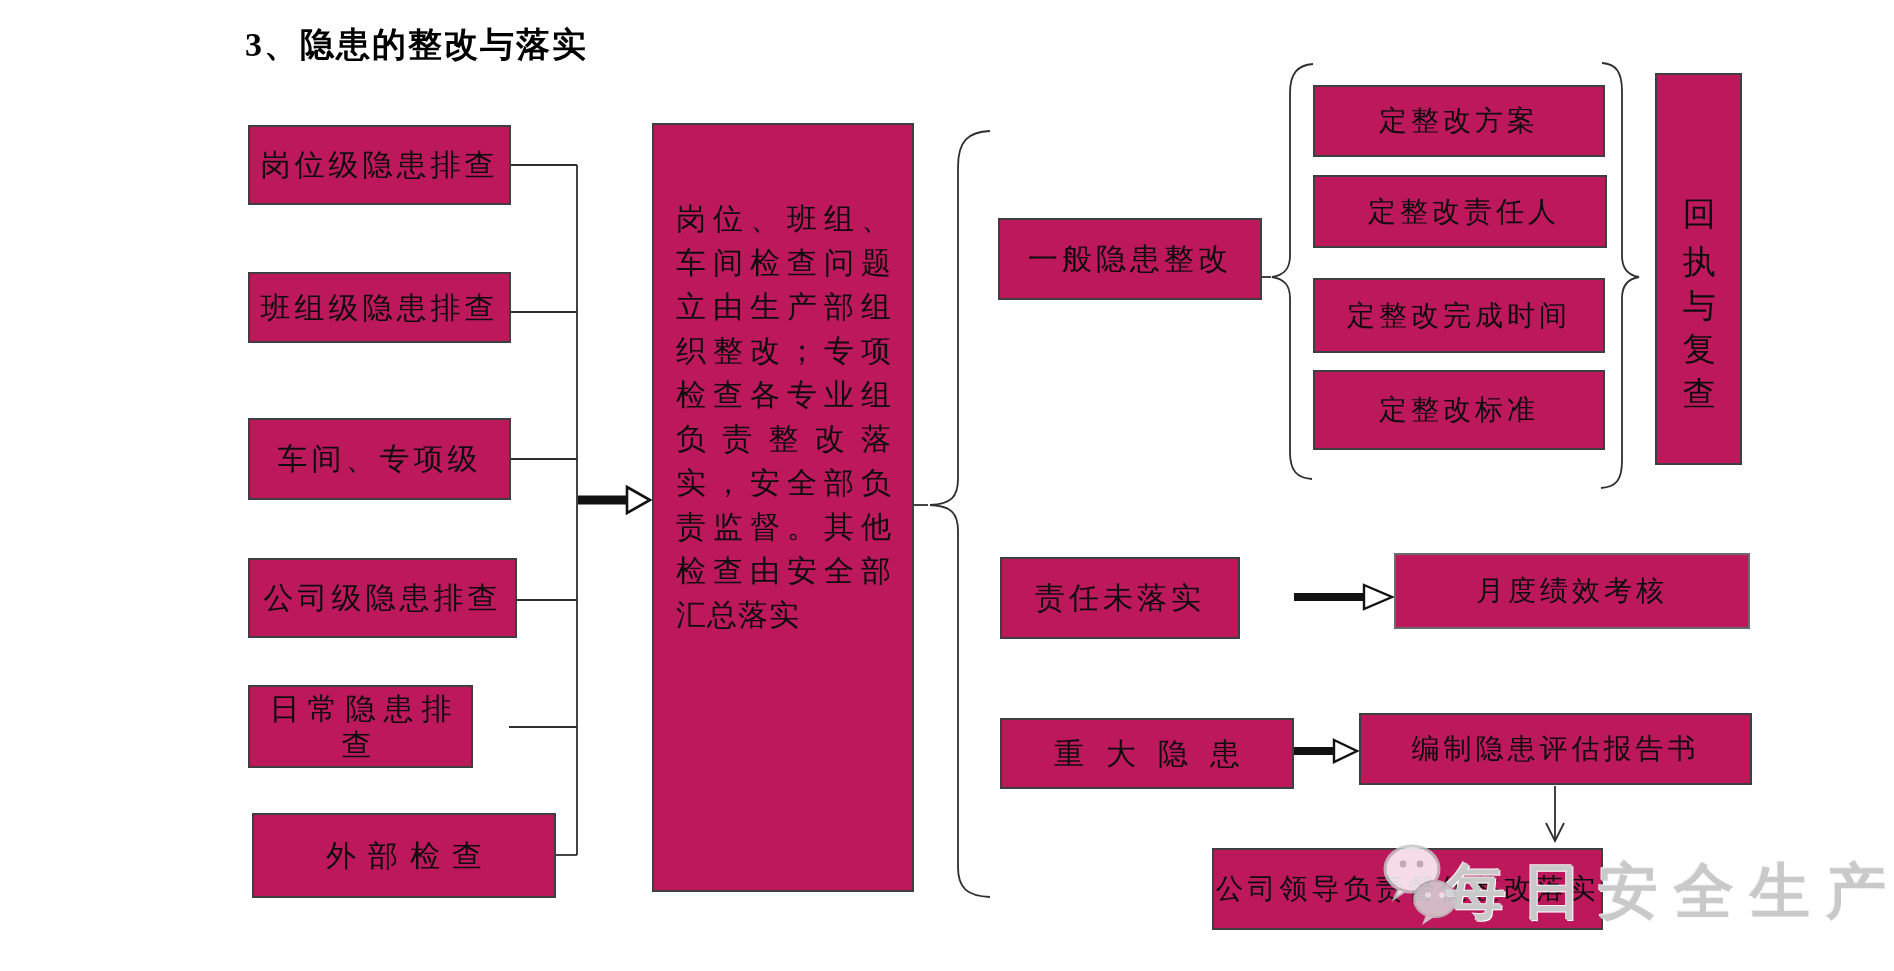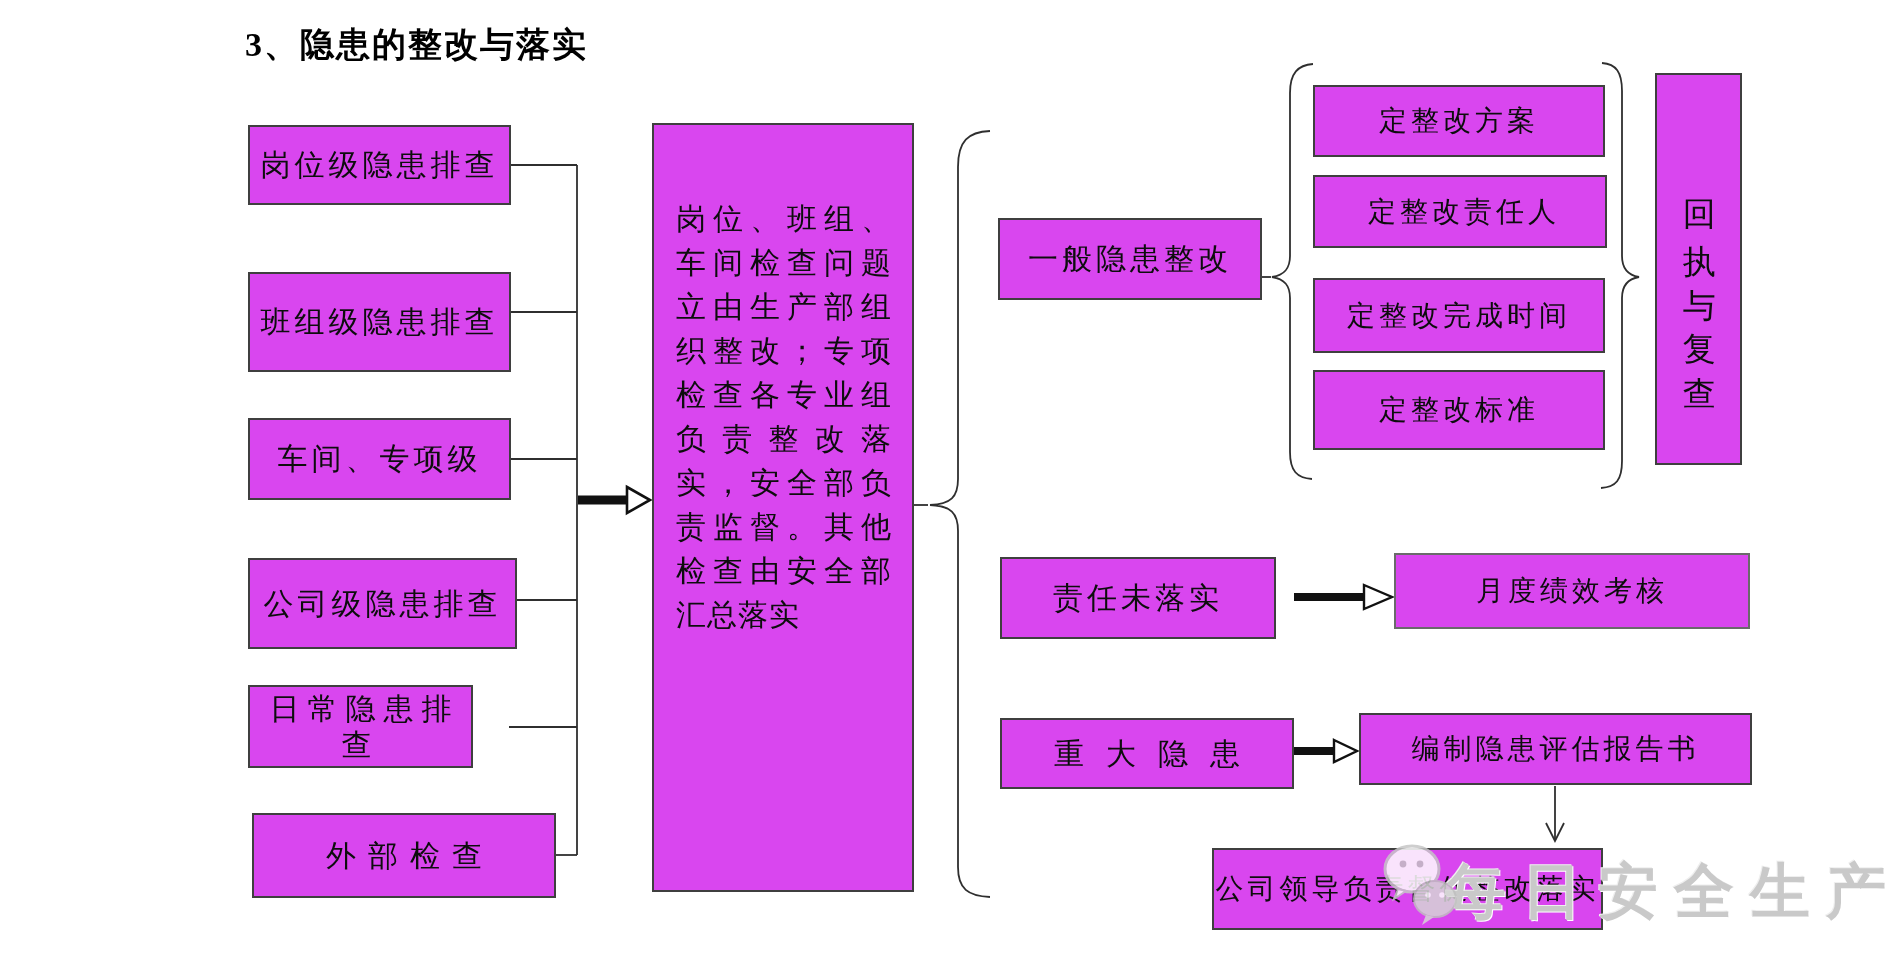--- a/index.html
+++ b/index.html
@@ -2,21 +2,21 @@
 <html><head>
 <meta charset="utf-8">
 <style>
   html,body{margin:0;padding:0;background:#ffffff;}
   #stage{
     position:relative;width:1894px;height:971px;background:#ffffff;overflow:hidden;
     font-family:"Liberation Serif","DejaVu Serif",serif;color:#111;
   }
   #wires{position:absolute;left:0;top:0;width:1894px;height:971px;}
   .box{
-    position:absolute;box-sizing:border-box;border:2px solid #3f3f3f;background:#d946ef;
+    position:absolute;box-sizing:border-box;border:2px solid #3f3f3f;background:#be185d;
     display:flex;align-items:center;justify-content:center;text-align:center;
     font-size:30px;color:#0d0d0d;line-height:1.2;
   }
   .title{
     position:absolute;left:245px;top:22px;font-size:34px;font-weight:700;color:#000;
     letter-spacing:2px;white-space:nowrap;
   }
   .ls4{letter-spacing:4px;}
   .ls8{letter-spacing:8px;text-indent:8px;}
   .ls12{letter-spacing:12px;text-indent:12px;}
@@ -80,38 +80,38 @@
 
     <g stroke="#111" fill="#111">
       <line x1="1294" y1="751" x2="1334" y2="751" stroke-width="8"></line>
       <polygon points="1334,740 1357,751 1334,762" fill="#ffffff" stroke="#111" stroke-width="2.4"></polygon>
     </g>
   </svg>
 
   <div class="title">3、隐患的整改与落实</div>
 
   <div class="box ls4" style="left:248px;top:125px;width:263px;height:80px;">岗位级隐患排查</div>
-  <div class="box ls4" style="left:248px;top:272px;width:263px;height:100px;">班组级隐患排查</div>
+  <div class="box ls4" style="left:248px;top:272px;width:263px;height:71px;">班组级隐患排查</div>
   <div class="box ls4" style="left:248px;top:418px;width:263px;height:82px;">车间、专项级</div>
-  <div class="box ls4" style="left:248px;top:558px;width:269px;height:91px;">公司级隐患排查</div>
+  <div class="box ls4" style="left:248px;top:558px;width:269px;height:80px;">公司级隐患排查</div>
   <div class="box ls8" style="left:248px;top:685px;width:225px;height:83px;">日常隐患排查</div>
   <div class="box ls12" style="left:252px;top:813px;width:304px;height:85px;">外部检查</div>
 
   <div class="box center-note" style="left:652px;top:123px;width:262px;height:769px;">岗位、班组、车间检查问题立由生产部组织整改；专项检查各专业组负责整改落实，安全部负责监督。其他检查由安全部汇总落实</div>
 
   <div class="box ls4" style="left:998px;top:218px;width:264px;height:82px;">一般隐患整改</div>
 
   <div class="box small-font ls4" style="left:1313px;top:85px;width:292px;height:72px;">定整改方案</div>
   <div class="box small-font ls4" style="left:1313px;top:175px;width:294px;height:73px;padding-left:8px;">定整改责任人</div>
   <div class="box small-font ls4" style="left:1313px;top:278px;width:292px;height:75px;">定整改完成时间</div>
   <div class="box small-font ls4" style="left:1313px;top:370px;width:292px;height:80px;">定整改标准</div>
 
   <div class="box vertical" style="left:1655px;top:73px;width:87px;height:392px;">回执与复查</div>
 
-  <div class="box ls4" style="left:1000px;top:557px;width:276px;height:82px;">责任未落实</div>
+  <div class="box ls4" style="left:1000px;top:557px;width:240px;height:82px;">责任未落实</div>
   <div class="box small-font ls4" style="left:1394px;top:553px;width:356px;height:76px;border-color:#6a6a6a;">月度绩效考核</div>
 
   <div class="box ls22" style="left:1000px;top:718px;width:294px;height:71px;">重大隐患</div>
   <div class="box small-font ls4" style="left:1359px;top:713px;width:393px;height:72px;">编制隐患评估报告书</div>
 
   <div class="box small-font ls4" style="left:1212px;top:848px;width:391px;height:82px;">公司领导负责督促整改落实</div>
 
   <div class="watermark">每日安全生产</div>
   <svg class="wechat" width="78" height="92" viewBox="0 0 78 92" xmlns="http://www.w3.org/2000/svg">
     <g opacity="0.85">

